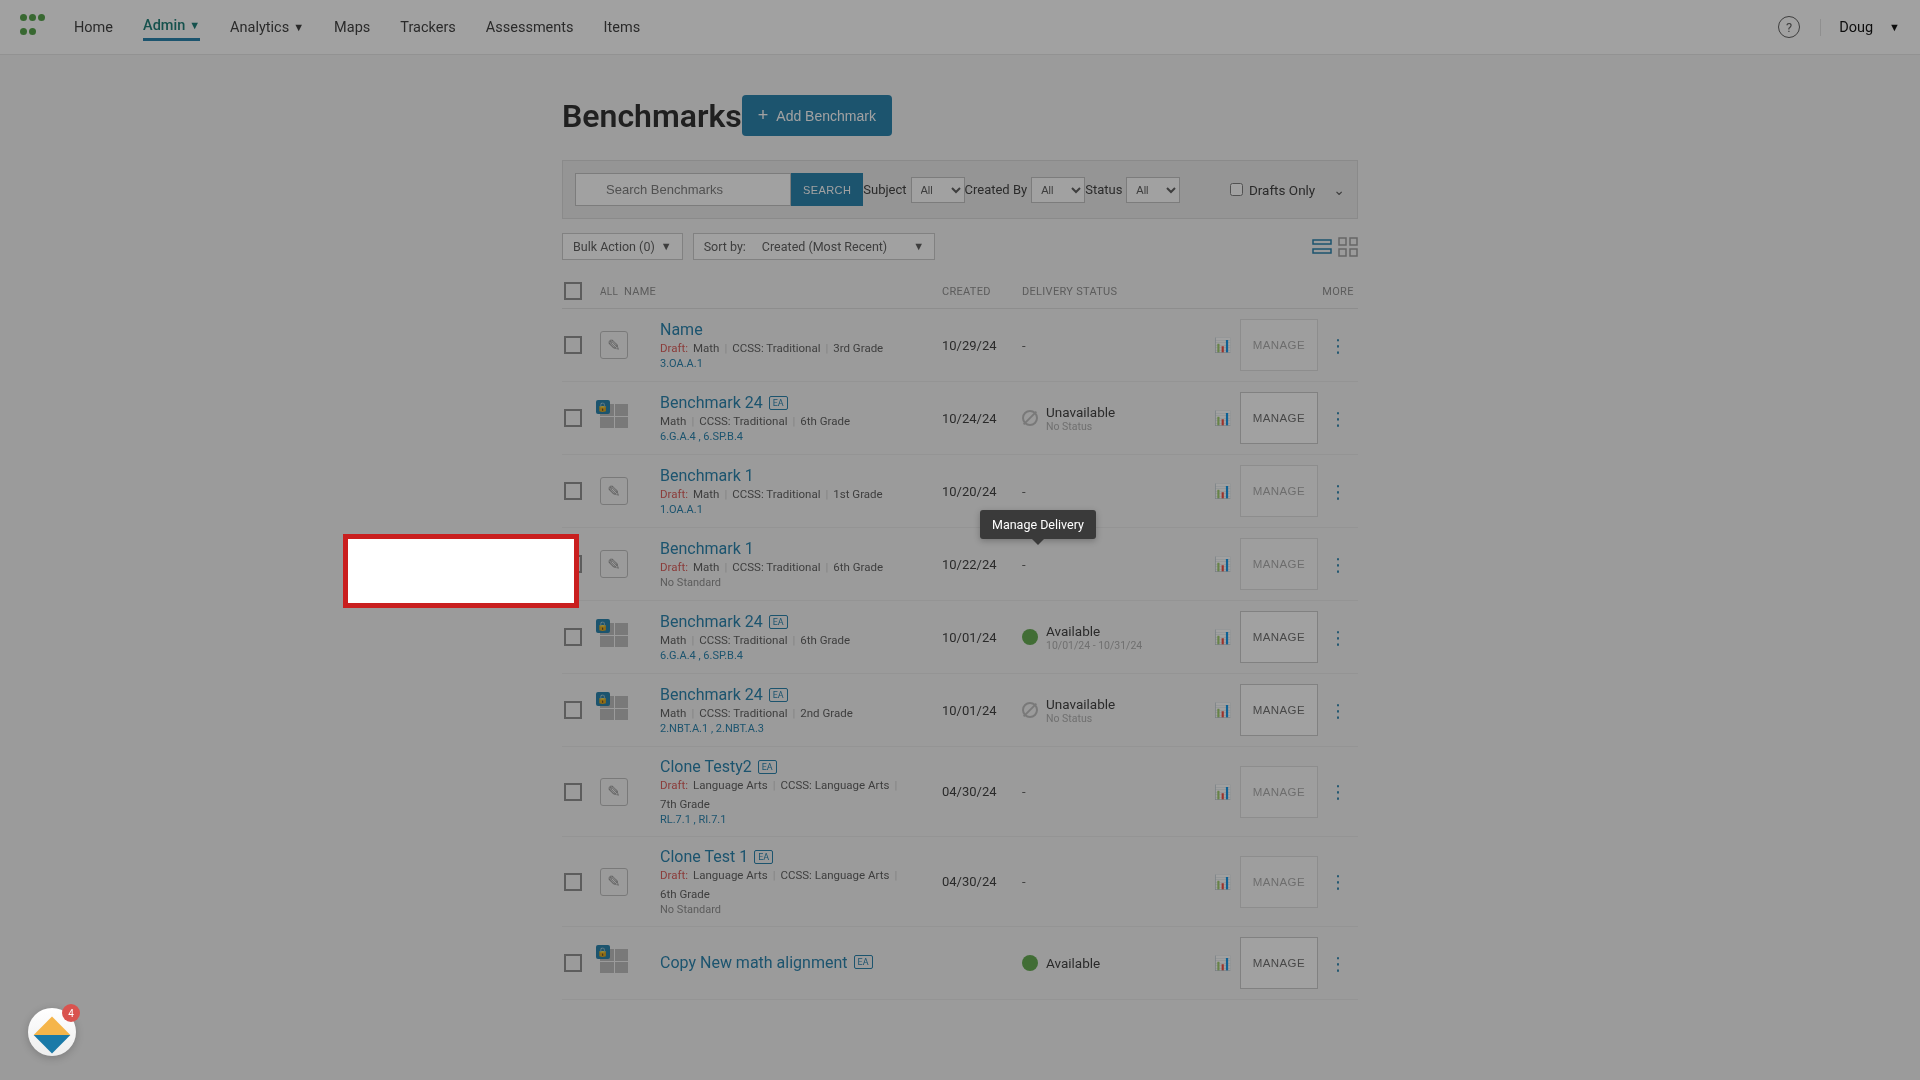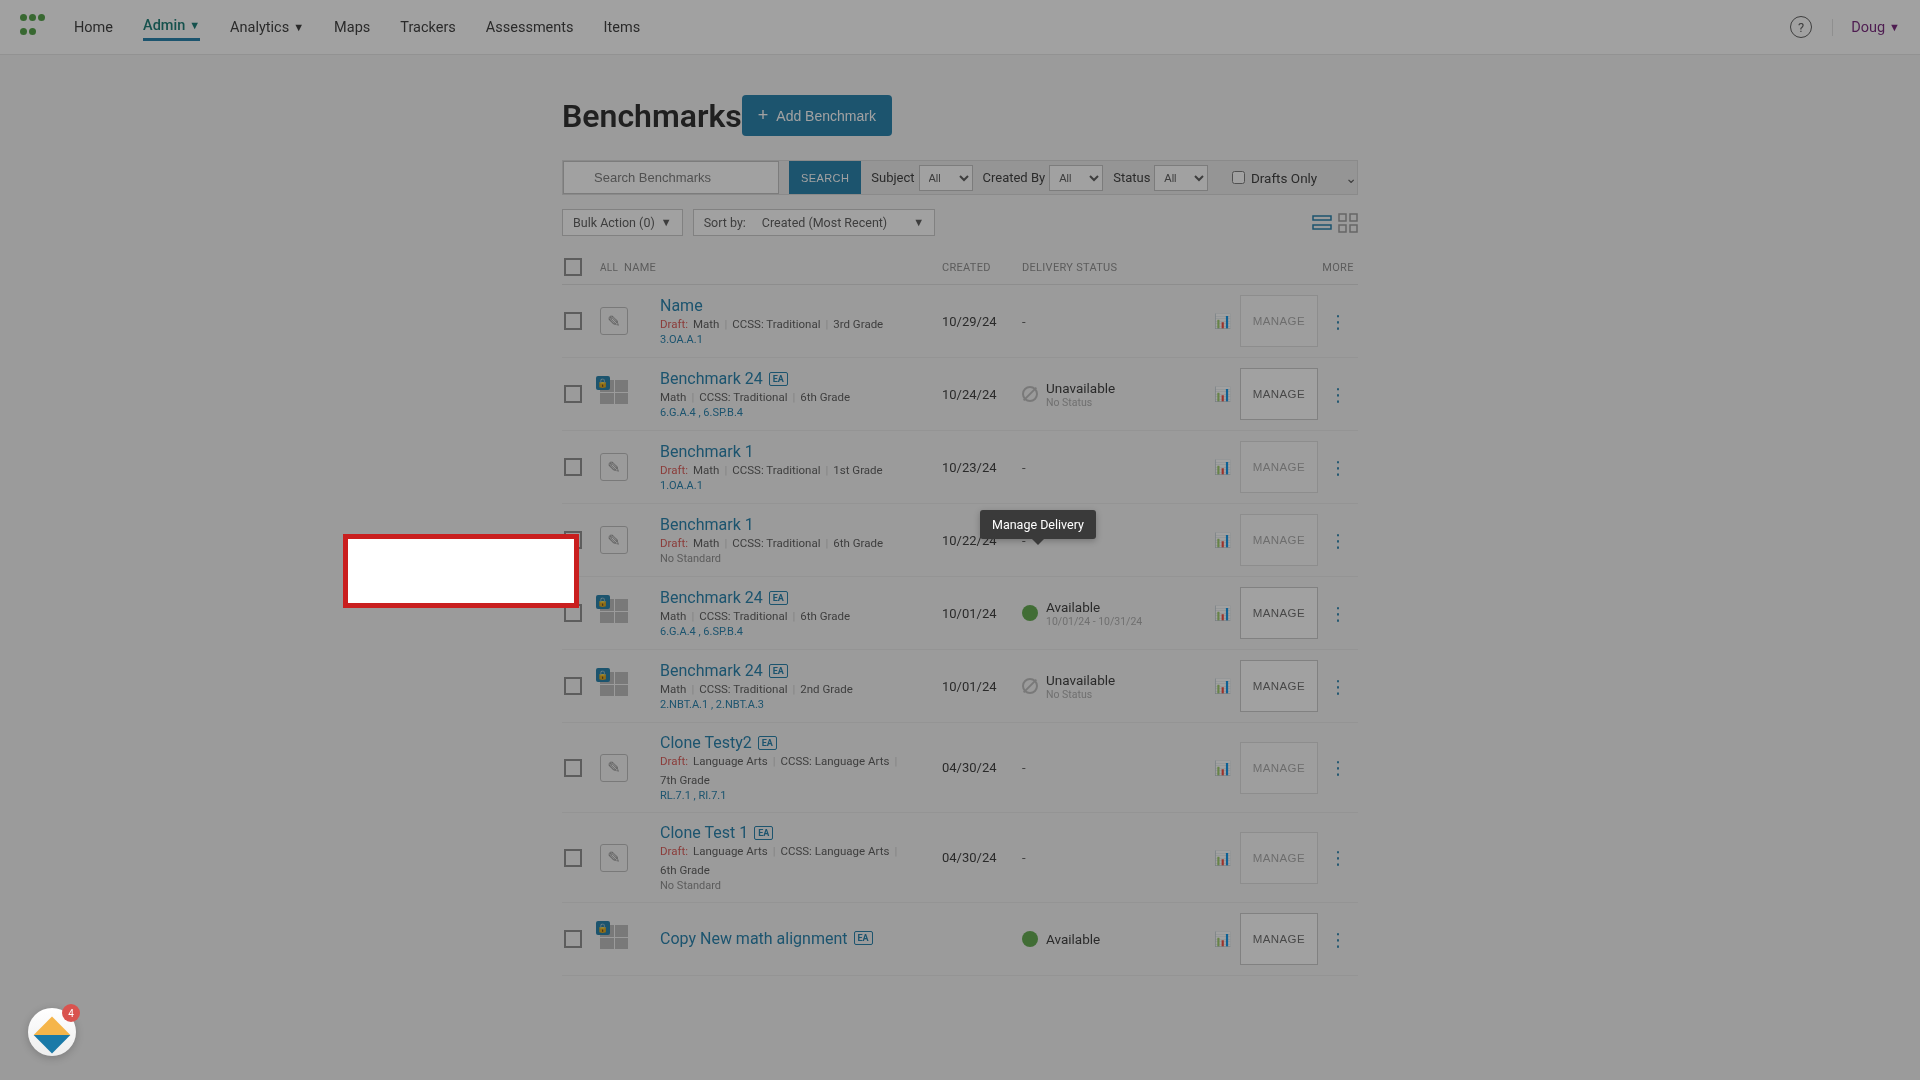--- a/index.html
+++ b/index.html
@@ -5,29 +5,29 @@
 * { box-sizing: border-box; margin: 0; padding: 0; }
 body { font-family: -apple-system, BlinkMacSystemFont, "Segoe UI", Roboto, sans-serif; background: #f5f5f5; position: relative; width: 1920px; height: 1080px; overflow: hidden; }
 .topbar { height: 55px; background: #fff; border-bottom: 1px solid #e5e5e5; display: flex; align-items: center; padding: 0 20px; justify-content: space-between; }
 .topbar-left { display: flex; align-items: center; gap: 28px; }
 .logo { width: 26px; height: 26px; display: flex; flex-wrap: wrap; gap: 2px; }
 .logo span { width: 7px; height: 7px; background: #4a9d3f; border-radius: 50%; }
 .nav-item { font-size: 14.5px; color: #333; cursor: pointer; display: flex; align-items: center; gap: 4px; padding: 4px 0; }
 .nav-item.active { color: #0f766e; border-bottom: 3px solid #1a7aa8; font-weight: 500; }
 .topbar-right { display: flex; align-items: center; gap: 20px; }
 .help-icon { width: 22px; height: 22px; border: 1.5px solid #555; border-radius: 50%; display: flex; align-items: center; justify-content: center; font-size: 13px; color: #555; cursor: pointer; }
-.user-menu { font-size: 14.5px; color: #701a75; cursor: pointer; display: flex; align-items: center; gap: 4px; padding-left: 18px; border-left: 1px solid #e0e0e0; }
+.user-menu { font-size: 14.5px; color: #000000; cursor: pointer; display: flex; align-items: center; gap: 16px; padding-left: 18px; border-left: 1px solid #e0e0e0; }
 .chevron { font-size: 11px; }
 
 .container { max-width: 796px; margin: 40px auto 0; }
 .page-header { display: flex; align-items: center; margin-bottom: 24px; }
 .page-title { font-size: 32px; font-weight: 600; color: #222; }
 .btn-primary { background: #1a7aa8; color: #fff; border: none; padding: 10px 16px; font-size: 14px; border-radius: 4px; display: flex; align-items: center; gap: 8px; cursor: pointer; }
 
-.filter-bar { background: #ebebeb; border: 1px solid #d8d8d8; display: flex; align-items: center; gap: 10px; }
+.filter-bar { background: #ebebeb; border: 1px solid #d8d8d8; padding: 12px; display: flex; align-items: center; }
 .search-input { flex: 0 0 158px; height: 33px; border: 1px solid #c0c0c0; padding: 0 8px 0 30px; font-size: 13px; position: relative; background: #fff; }
 .search-wrap { position: relative; }
 .search-wrap .sicon { position: absolute; left: 8px; top: 8px; color: #888; font-size: 14px; }
 .search-btn { background: #1a7aa8; color: #fff; border: none; height: 33px; padding: 0 12px; font-size: 11px; letter-spacing: 0.4px; cursor: pointer; }
 .filter-group { display: flex; align-items: center; gap: 4px; font-size: 13px; color: #333; }
 .select-sm { height: 26px; border: 1px solid #c0c0c0; font-size: 11px; padding: 0 14px 0 5px; background: #fff; color: #555; }
 .checkbox-lbl { display: flex; align-items: center; gap: 6px; font-size: 13.5px; color: #333; margin-left: auto; }
 .expand-ico { margin-left: 18px; font-size: 14px; color: #555; cursor: pointer; }
 
 .action-bar { display: flex; align-items: center; gap: 10px; padding: 14px 0; justify-content: flex-end; }
@@ -47,21 +47,21 @@
 .col-more { width: 40px; text-align: center; }
 
 .row { display: flex; align-items: center; border-bottom: 1px solid #e8e8e8; padding: 10px 0; position: relative; }
 .chk { width: 18px; height: 18px; border: 2px solid #8a8a8a; cursor: pointer; }
 .item-icon { width: 28px; height: 28px; position: relative; }
 .pencil-icon { width: 28px; height: 28px; border: 1px solid #bbb; border-radius: 3px; display: flex; align-items: center; justify-content: center; color: #888; }
 .lock-icon { position: absolute; top: -4px; left: -4px; width: 14px; height: 14px; background: #1a7aa8; border-radius: 2px; color: #fff; font-size: 9px; display: flex; align-items: center; justify-content: center; }
 .brick-icon { width: 28px; height: 24px; display: grid; grid-template-columns: 1fr 1fr; grid-template-rows: 1fr 1fr; gap: 1px; }
 .brick-icon span { background: #bbb; }
 .item-title { font-size: 16px; color: #1a7aa8; cursor: pointer; display: inline-flex; align-items: center; gap: 6px; }
-.ea-badge { font-size: 9px; border: 1px solid #1a7aa8; color: #1a7aa8; padding: 1px 3px; border-radius: 2px; font-weight: bold; }
+.ea-badge { font-size: 9px; border: 1px solid #1a7aa8; color: #1a7aa8; padding: 1px 3px; border-radius: 2px; }
 .meta { font-size: 11.5px; color: #555; display: flex; gap: 5px; margin-top: 2px; flex-wrap: wrap; }
 .meta .draft { color: #d9534f; }
 .meta .sep { color: #ccc; }
 .stds { font-size: 11px; color: #1a7aa8; margin-top: 2px; }
 .stds.none { color: #888; }
 .created { font-size: 13px; color: #333; }
 .delivery { display: flex; align-items: center; gap: 8px; font-size: 13px; }
 .dash { color: #555; }
 .dot { width: 16px; height: 16px; border-radius: 50%; flex-shrink: 0; }
 .dot.green { background: #5aa646; }
@@ -257,21 +257,21 @@
           <div class="pencil-icon">✎</div>
         </div>
         <div class="col-name"><div class="item-title">Benchmark 1</div><div class="meta">
             <span class="draft">Draft:</span> 
             <span>Math</span>
             <span class="sep">|</span>
             <span>CCSS: Traditional</span>
             <span class="sep">|</span>
             <span>1st Grade</span>
           </div><div class="stds">1.OA.A.1</div></div>
-        <div class="col-cre created">10/23/24</div>
+        <div class="col-cre created">10/20/24</div>
         <div class="col-del delivery">
           <span class="dash">-</span>
         </div>
         <div class="col-act col-act-inner">
           <span class="chart-ico">📊</span>
           <button class="manage-btn dim">MANAGE</button>
         </div>
         <div class="col-more"><span class="threedots">⋮</span></div>
       </div>
       <div class="row">

